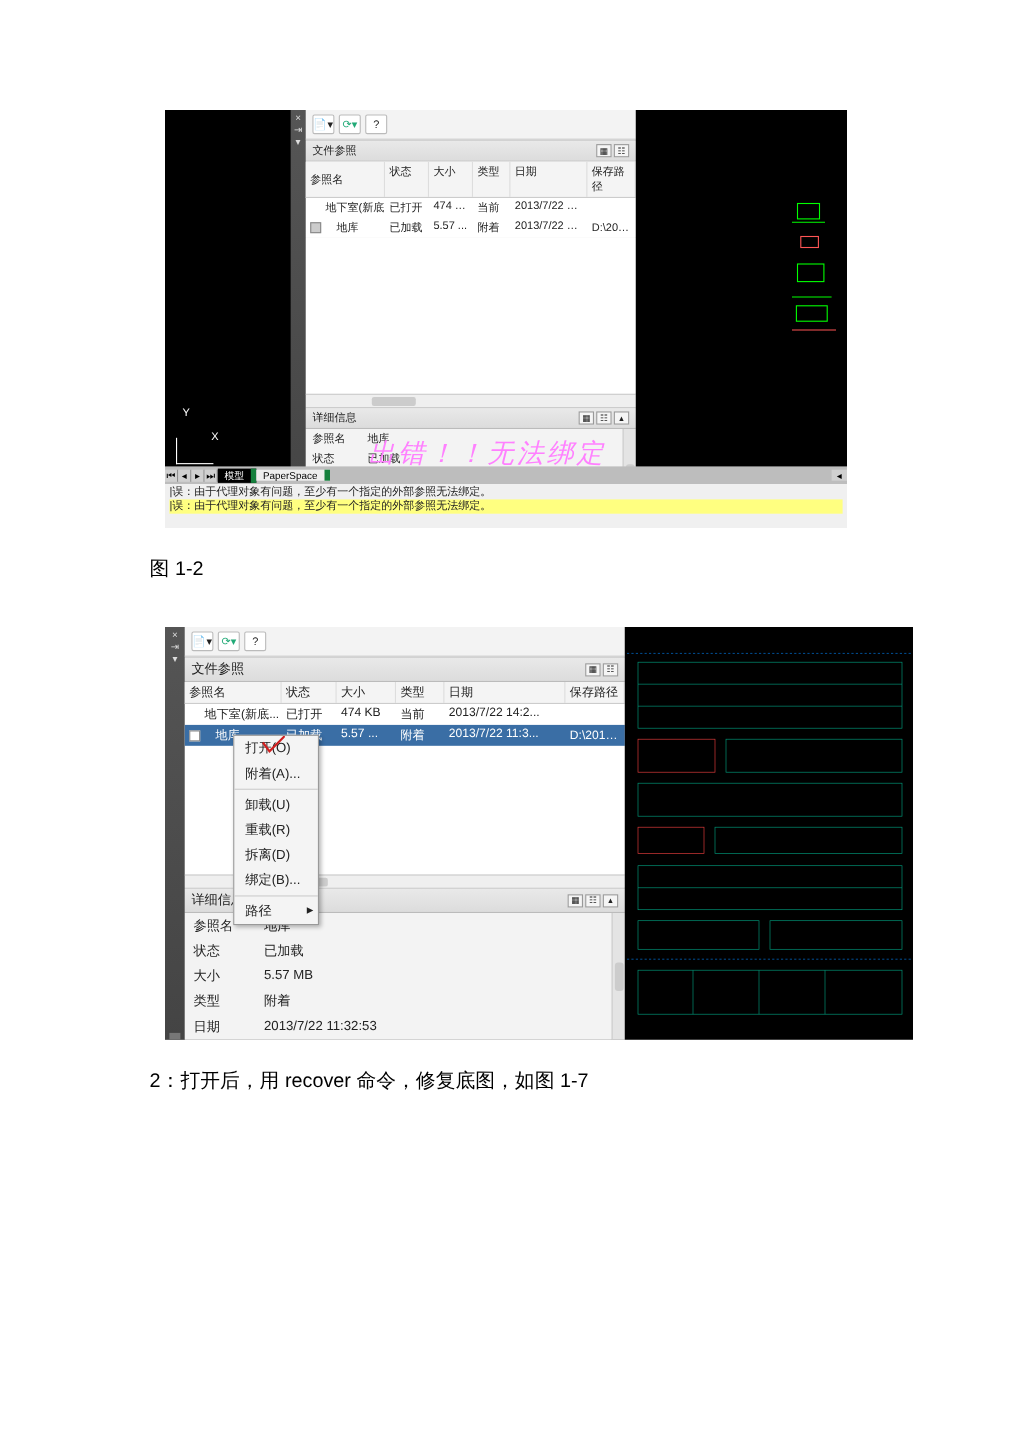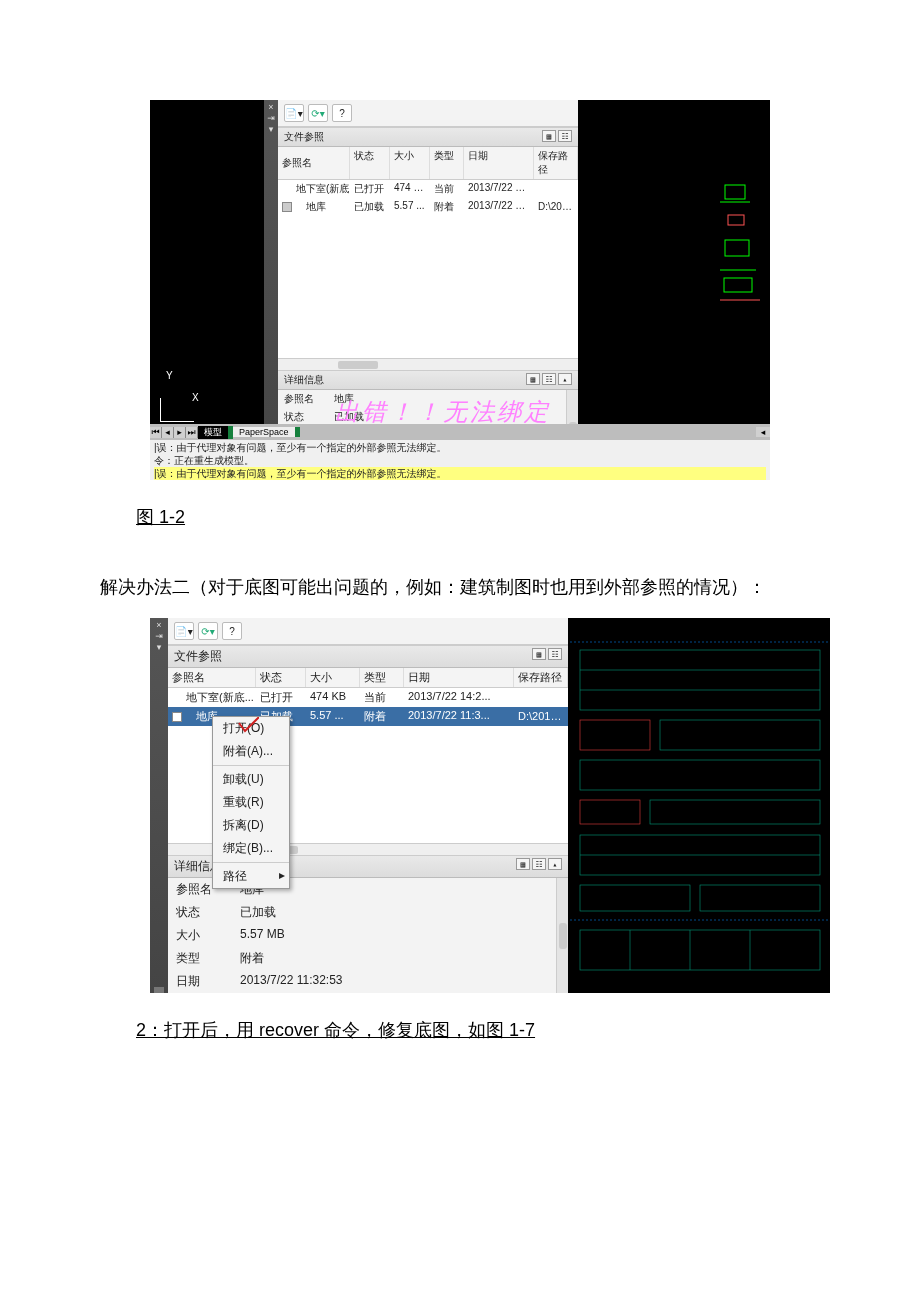--- a/index.html
+++ b/index.html
@@ -57,21 +57,21 @@
     width:20px; height:18px; background:#fff;
     border:1px solid #bbb; border-radius:2px;
     display:flex; align-items:center; justify-content:center;
     font-size:10px;
   }
 
   .section-head {
     background: linear-gradient(#e9e9e9,#dcdcdc);
     border-top:1px solid #ccc; border-bottom:1px solid #bbb;
     padding:2px 6px;
-    display:flex; justify-content:space-between; align-items:flex-start;font-family:Liberation Mono, monospace;
+    display:flex; justify-content:space-between; align-items:center;
   }
   .section-head .title { font-weight: normal; }
   .section-head .controls { display:flex; gap:2px; }
   .section-head .ctl { width:14px; height:12px; border:1px solid #999; background:#f5f5f5; font-size:8px; display:flex; align-items:center; justify-content:center; }
 
   .file-table {
     background:#fff; flex:0 0 auto;
   }
   .ft-head { display:flex; font-size:10px; background:#f4f4f4; border-bottom:1px solid #ccc; }
   .second .ft-head { font-size:11px; }
@@ -163,21 +163,21 @@
   .check svg { stroke:#d02020; stroke-width:2; fill:none; }
 
   
   .body-text {
     margin: 20px 100px 0 100px;
     font-size: 18px;
     line-height: 1.9;
     color:#000;
   }
   .body-text p { margin-bottom: 14px; }
-  .indent { text-indent: 2em; text-decoration: underline; }
+  .indent { text-indent: 2em; }
   .hang { text-indent: -2em; padding-left: 2em; }
 
   
   .det-wrap { display:flex; }
   .det-wrap .details { flex:1; }
 </style>
 </head>
 <body>
 
 <div class="page">
@@ -313,29 +313,27 @@
         <span>▸</span>
         <span>⏭</span>
       </span>
       <span class="tab active">模型</span>
       <span class="tab">PaperSpace</span>
       <span class="right-arrow">◂</span>
     </div>
 
     <div class="cmdlog">
       <div>|误：由于代理对象有问题，至少有一个指定的外部参照无法绑定。</div>
-      <div>令：正在重生成模型。</div>
       <div class="hi">|误：由于代理对象有问题，至少有一个指定的外部参照无法绑定。</div>
     </div>
   </div>
 
   <div class="body-text">
     <p class="indent">图 1-2</p>
     <p style="height:8px;"></p>
-    <p class="hang">解决办法二（对于底图可能出问题的，例如：建筑制图时也用到外部参照的情况）：</p>
   </div>
 
   <div class="watermark">www.bdocx.com</div>
 
   <div class="cad-wrap second">
 
     <div class="palette-strip" style="width:18px;min-width:18px;">
       <span class="xbtn">×</span>
       <span class="xbtn">⇥</span>
       <span class="xbtn">▾</span>

